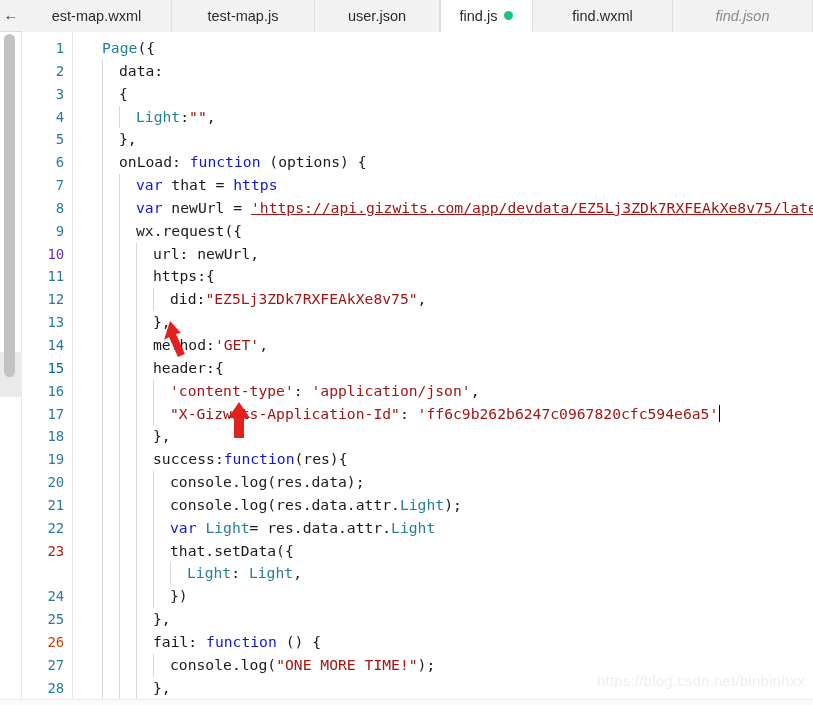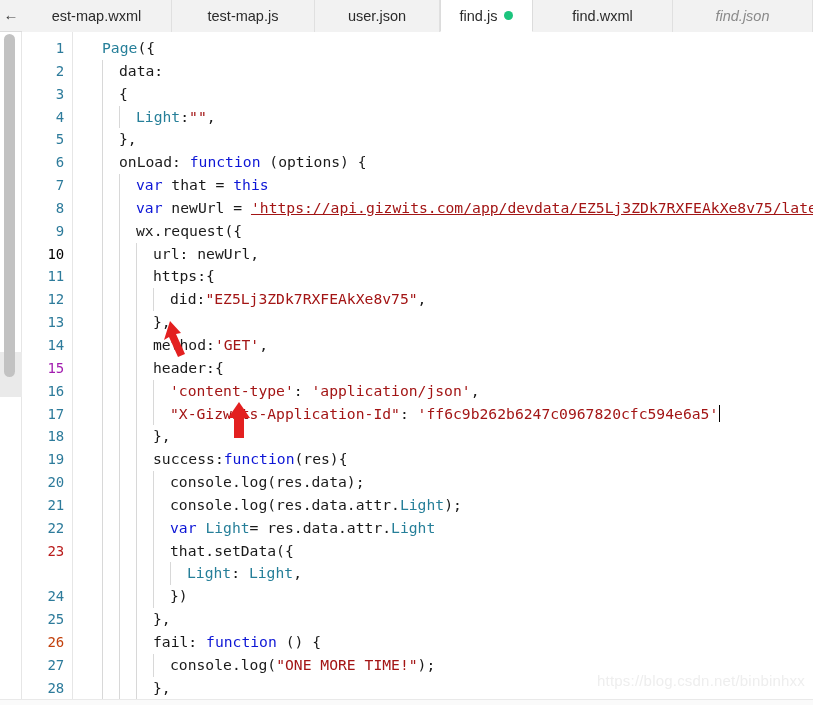--- a/index.html
+++ b/index.html
@@ -243,26 +243,26 @@
       <div id="gutter-inner">
           <div class="lnum" style="color: rgb(45, 123, 155);">1</div>
           <div class="lnum" style="color: rgb(45, 123, 155);">2</div>
           <div class="lnum" style="color: rgb(45, 123, 155);">3</div>
           <div class="lnum" style="color: rgb(45, 123, 155);">4</div>
           <div class="lnum" style="color: rgb(45, 123, 155);">5</div>
           <div class="lnum" style="color: rgb(45, 123, 155);">6</div>
           <div class="lnum" style="color: rgb(45, 123, 155);">7</div>
           <div class="lnum" style="color: rgb(45, 123, 155);">8</div>
           <div class="lnum" style="color: rgb(45, 123, 155);">9</div>
-          <div class="lnum" style="color: #000000; padding-left: 8px;">10</div>
+          <div class="lnum" style="color: #6d28d9; padding-left: 8px;">10</div>
           <div class="lnum" style="color: rgb(45, 123, 155);">11</div>
           <div class="lnum" style="color: rgb(45, 123, 155);">12</div>
           <div class="lnum" style="color: rgb(45, 123, 155);">13</div>
           <div class="lnum" style="color: rgb(45, 123, 155);">14</div>
-          <div class="lnum" style="color: #a21caf;">15</div>
+          <div class="lnum" style="color: #0369a1;">15</div>
           <div class="lnum" style="color: rgb(45, 123, 155);">16</div>
           <div class="lnum" style="color: rgb(45, 123, 155);">17</div>
           <div class="lnum" style="color: rgb(45, 123, 155);">18</div>
           <div class="lnum" style="color: rgb(45, 123, 155);">19</div>
           <div class="lnum" style="color: rgb(45, 123, 155);">20</div>
           <div class="lnum" style="color: rgb(45, 123, 155);">21</div>
           <div class="lnum" style="color: rgb(45, 123, 155);">22</div>
           <div class="lnum" style="color: #b91c1c;">23</div>
           <div class="lnum" style="color: rgb(45, 123, 155); margin-top: 23px;">24</div>
           <div class="lnum" style="color: rgb(45, 123, 155);">25</div>
@@ -275,21 +275,21 @@
     </div>
 
     <div id="code">
       <div id="code-lines">
           <div class="cline"><span class="ind0"></span><span class="plain"><span class="tealv">Page</span>({</span></div>
           <div class="cline"><span class="ind0"></span><span class="ind"></span><span class="plain">data:</span></div>
           <div class="cline"><span class="ind0"></span><span class="ind"></span><span class="plain">{</span></div>
           <div class="cline"><span class="ind0"></span><span class="ind"></span><span class="ind"></span><span class="plain"><span class="tealv">Light</span>:<span class="str">""</span>,</span></div>
           <div class="cline"><span class="ind0"></span><span class="ind"></span><span class="plain">},</span></div>
           <div class="cline"><span class="ind0"></span><span class="ind"></span><span class="plain">onLoad: <span class="kw">function</span> (options) {</span></div>
-          <div class="cline"><span class="ind0"></span><span class="ind"></span><span class="ind"></span><span class="plain"><span class="kw">var</span> that = <span class="kw">this</span></span></div>
+          <div class="cline"><span class="ind0"></span><span class="ind"></span><span class="ind"></span><span class="plain"><span class="kw">var</span> that = <span class="kw">https</span></span></div>
           <div class="cline"><span class="ind0"></span><span class="ind"></span><span class="ind"></span><span class="plain"><span class="kw">var</span> newUrl = <span class="url">'https://api.gizwits.com/app/devdata/EZ5Lj3ZDk7RXFEAkXe8v75/latest'</span></span></div>
           <div class="cline"><span class="ind0"></span><span class="ind"></span><span class="ind"></span><span class="plain">wx.request({</span></div>
           <div class="cline"><span class="ind0"></span><span class="ind"></span><span class="ind"></span><span class="ind"></span><span class="plain">url: newUrl,</span></div>
           <div class="cline"><span class="ind0"></span><span class="ind"></span><span class="ind"></span><span class="ind"></span><span class="plain">https:{</span></div>
           <div class="cline"><span class="ind0"></span><span class="ind"></span><span class="ind"></span><span class="ind"></span><span class="ind"></span><span class="plain">did:<span class="str">"EZ5Lj3ZDk7RXFEAkXe8v75"</span>,</span></div>
           <div class="cline"><span class="ind0"></span><span class="ind"></span><span class="ind"></span><span class="ind"></span><span class="plain">},</span></div>
           <div class="cline"><span class="ind0"></span><span class="ind"></span><span class="ind"></span><span class="ind"></span><span class="plain">method:<span class="str">'GET'</span>,</span></div>
           <div class="cline"><span class="ind0"></span><span class="ind"></span><span class="ind"></span><span class="ind"></span><span class="plain">header:{</span></div>
           <div class="cline"><span class="ind0"></span><span class="ind"></span><span class="ind"></span><span class="ind"></span><span class="ind"></span><span class="plain"><span class="str">'content-type'</span>: <span class="str">'application/json'</span>,</span></div>
           <div class="cline"><span class="ind0"></span><span class="ind"></span><span class="ind"></span><span class="ind"></span><span class="ind"></span><span class="plain"><span class="str">"X-Gizwits-Application-Id"</span>: <span class="str">'ff6c9b262b6247c0967820cfc594e6a5'</span></span><span class="caret"></span></div>

